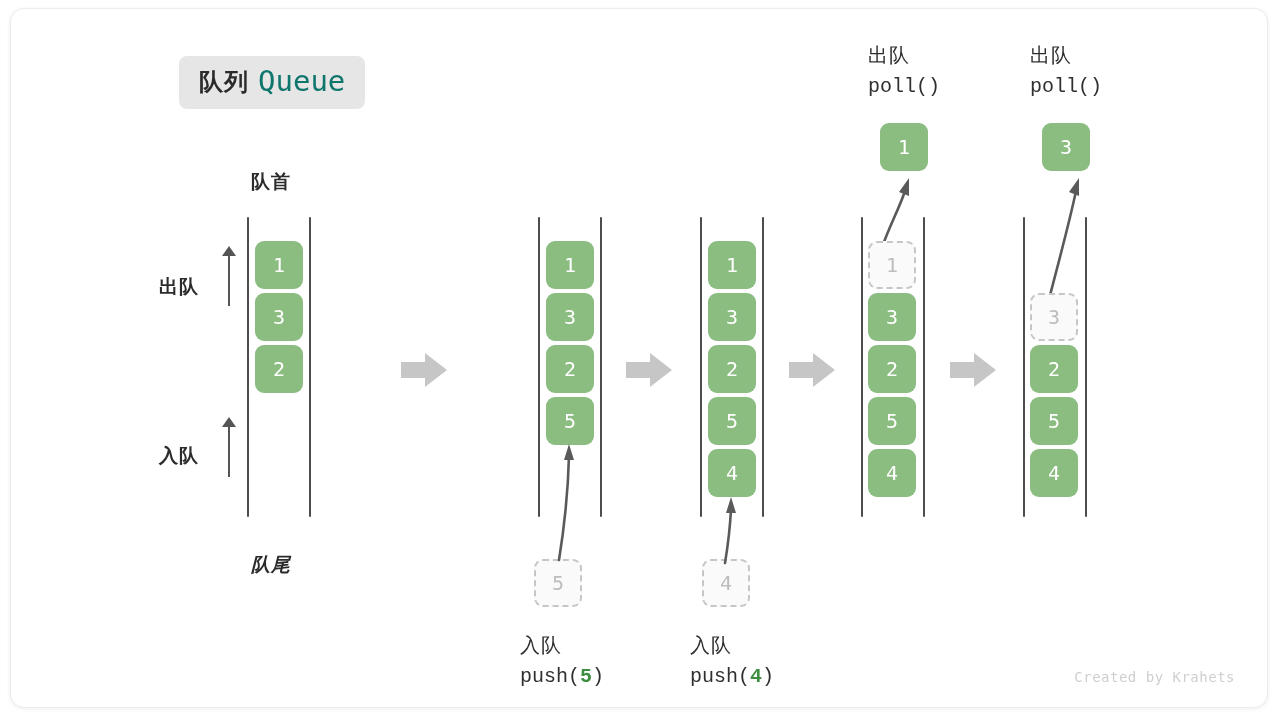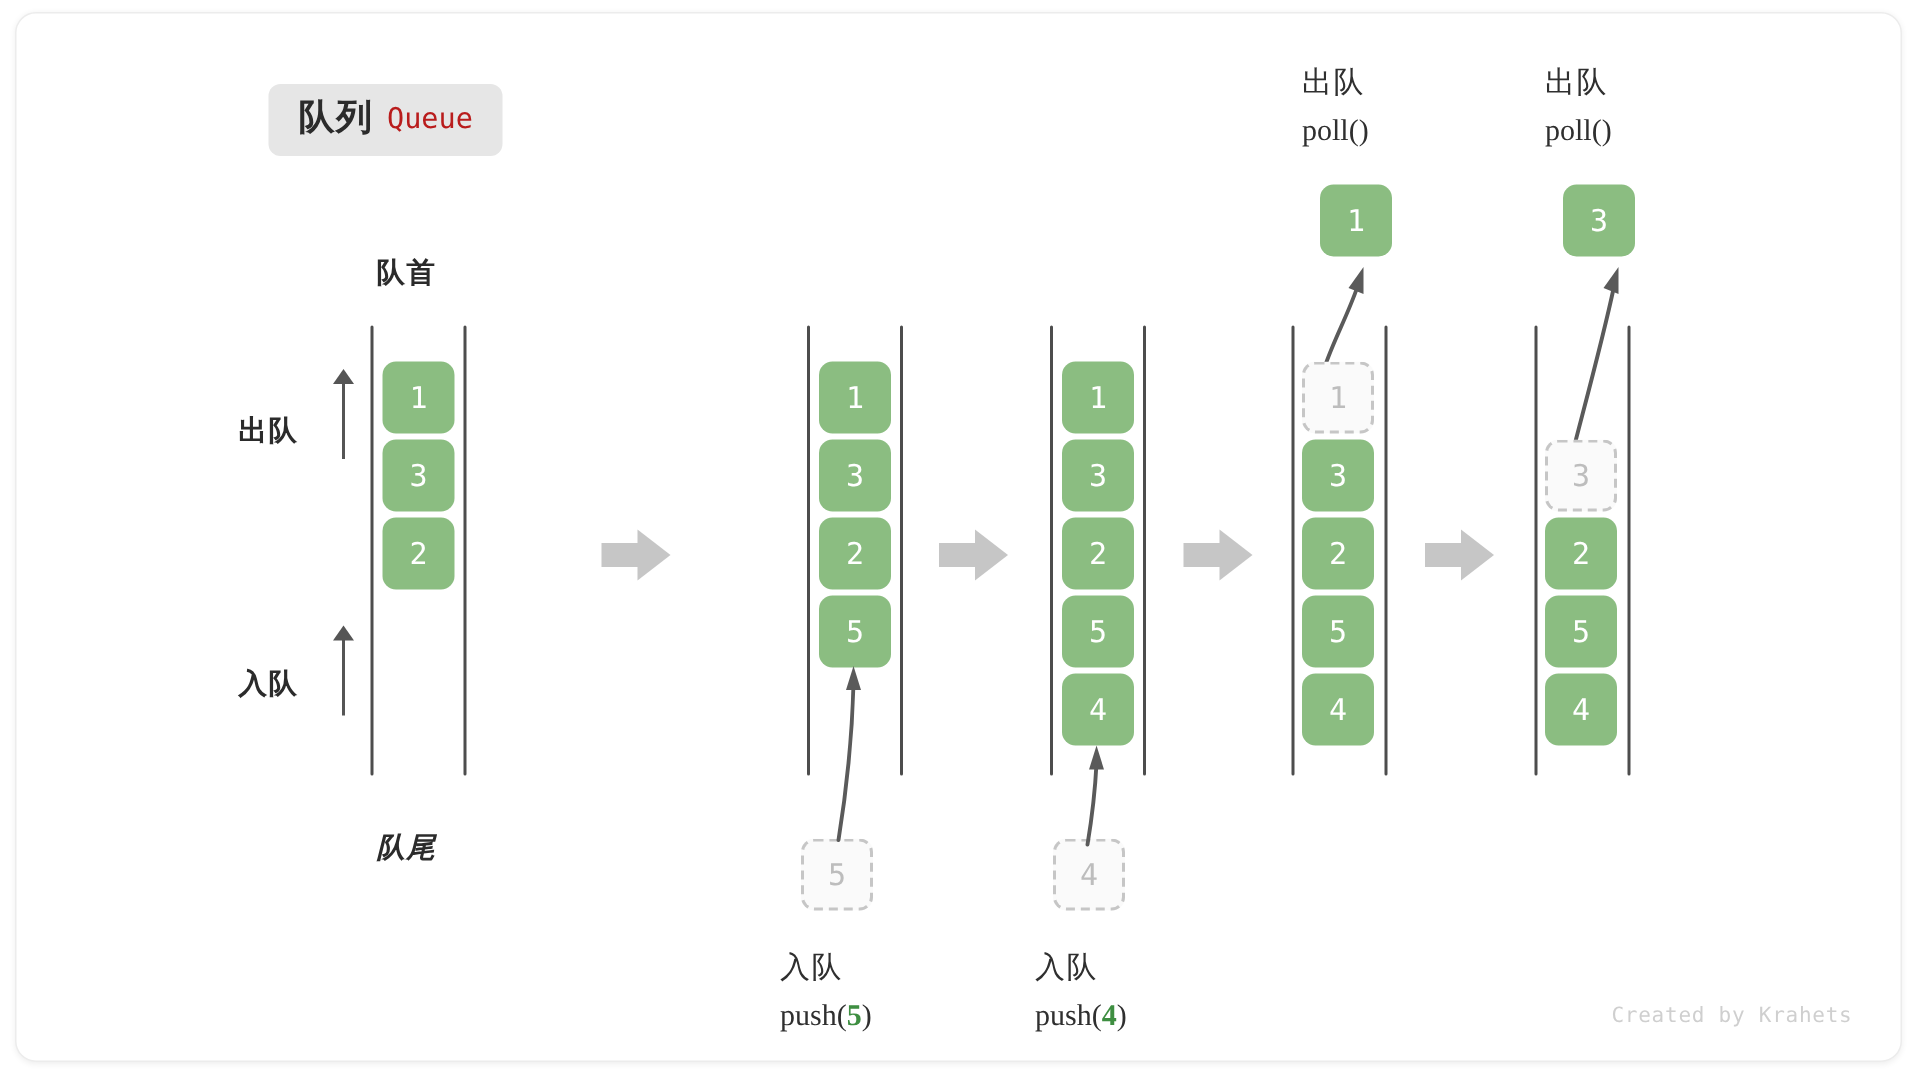--- a/index.html
+++ b/index.html
@@ -21,37 +21,37 @@
     background:#e6e6e6;border-radius:8px;
     padding:11px 20px 13px 20px;
     white-space:nowrap;line-height:1;
   }
   .title-cn{
     font-size:24px;font-weight:bold;color:#2b2b2b;
     letter-spacing:1px;vertical-align:middle;
   }
   .title-en{
     font-family:"DejaVu Sans Mono","Liberation Mono",monospace;
-    font-size:19px;color:#b91c1c;margin-left:9px;vertical-align:middle;
+    font-size:29px;color:#0f766e;margin-left:9px;vertical-align:middle;
   }
 
   
   .lbl-cn{
     position:absolute;font-size:19px;font-weight:bold;color:#2b2b2b;
     letter-spacing:1px;white-space:nowrap;
   }
   .caption{
     position:absolute;white-space:nowrap;line-height:1.62;
   }
   .caption .c1{
     display:block;font-size:20px;font-weight:normal;color:#2f2f2f;letter-spacing:1px;
   }
   .caption .c2{
     display:block;
-    font-family:Liberation Serif, serif;
+    font-family:Liberation Mono, monospace;
     font-size:20px;color:#2f2f2f;
   }
   .caption .arg{color:#3e8e41;font-weight:bold;}
 
   
   .rail{position:absolute;}
   .rail .side{
     position:absolute;top:0;width:2px;height:100%;
     background:#4d4d4d;border-radius:1px;
   }

